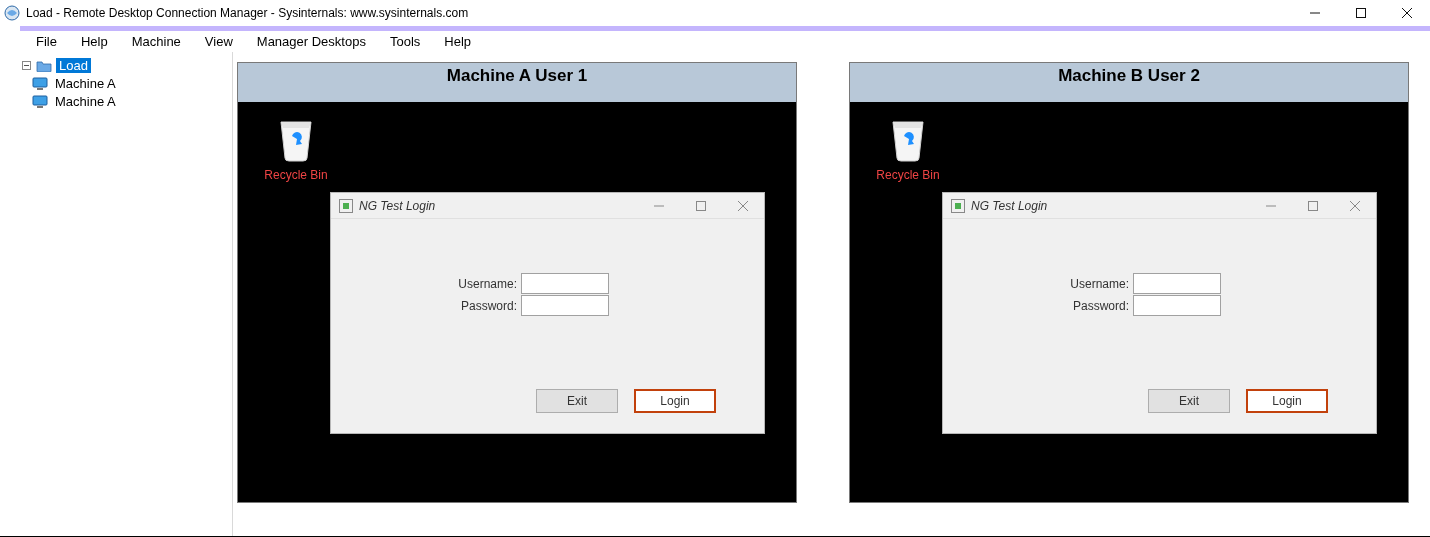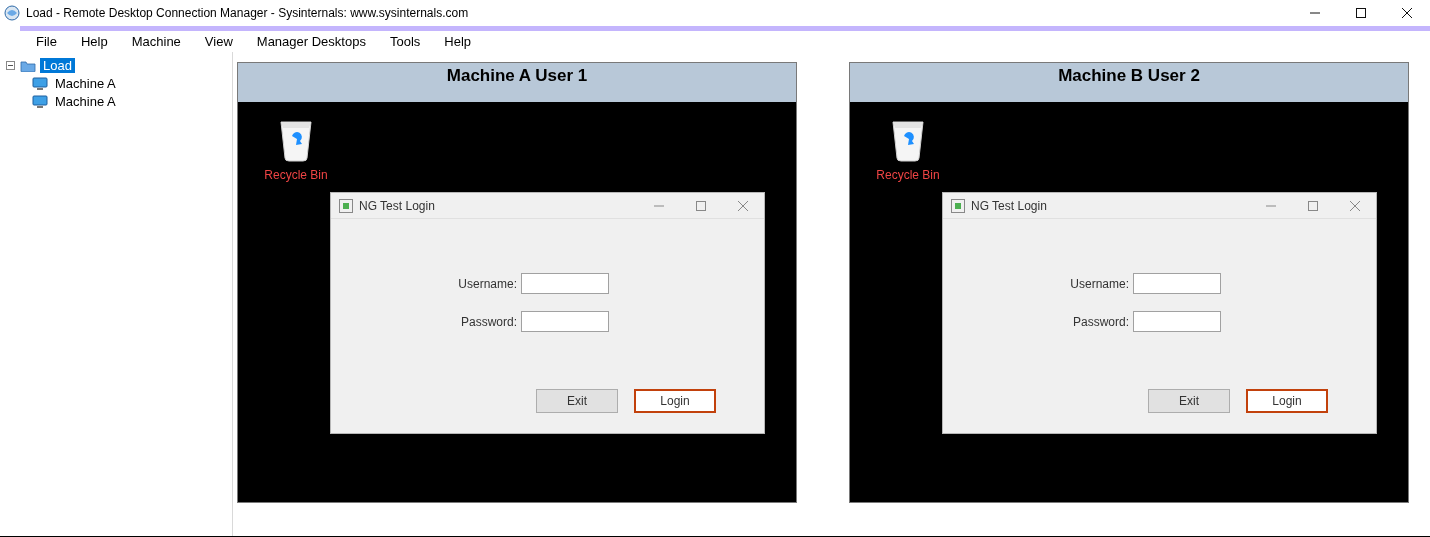--- a/index.html
+++ b/index.html
@@ -67,21 +67,21 @@
     border-right: 1px solid #d9d9d9;
     background: #fff;
     padding-top: 4px;
     font-size: 13px;
     overflow: hidden;
   }
   .tree-row {
     display: flex;
     align-items: center;
     height: 18px;
-    padding-left: 4px;
+    padding-left: 20px;
     white-space: nowrap;
   }
   .tree-toggler {
     width: 12px; height: 12px;
     display:flex; align-items:center; justify-content:center;
     font-size: 10px; color:#555;
   }
   .tree-icon {
     width: 16px; height: 13px; margin: 0 4px;
     display:flex; align-items:center; justify-content:center;
@@ -141,20 +141,21 @@
     border: 1px solid #b7b7b7;
     font-size: 12px;
     color: #333;
   }
   .login-dialog .dlg-titlebar {
     height: 26px;
     display: flex;
     align-items: center;
     padding-left: 8px;
     border-bottom: 1px solid #e0e0e0;
+    font-style: italic;
   }
   .login-dialog .dlg-title-icon {
     width: 14px; height: 14px;
     margin-right: 6px;
     border: 1px solid #888;
     display:flex; align-items:center; justify-content:center;
   }
   .login-dialog .dlg-wincontrols {
     margin-left: auto;
     display: flex;
@@ -166,21 +167,21 @@
   }
   .login-dialog .form-area {
     position: relative;
     height: calc(100% - 26px);
   }
   .login-dialog .field-row {
     position: absolute;
     display:flex; align-items:center;
   }
   .login-dialog .field-row.user { top: 54px; left: 110px; }
-  .login-dialog .field-row.pass { top: 92px; left: 110px; }
+  .login-dialog .field-row.pass { top: 76px; left: 110px; }
   .login-dialog .field-row label { width: 76px; text-align: right; margin-right: 4px; }
   .login-dialog .field-row input {
     width: 88px; height: 21px;
     border: 1px solid #a1a1a1;
     background: #fff;
     font-size: 12px;
     padding: 0 3px;
   }
   .login-dialog .btn-row {
     position: absolute;

